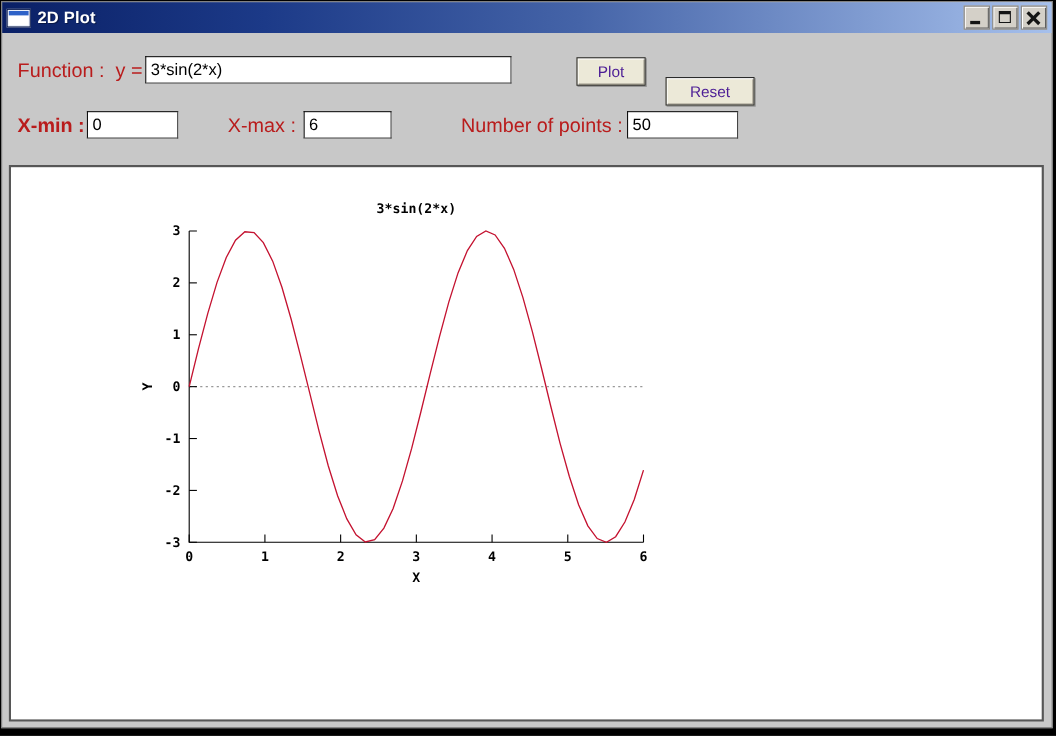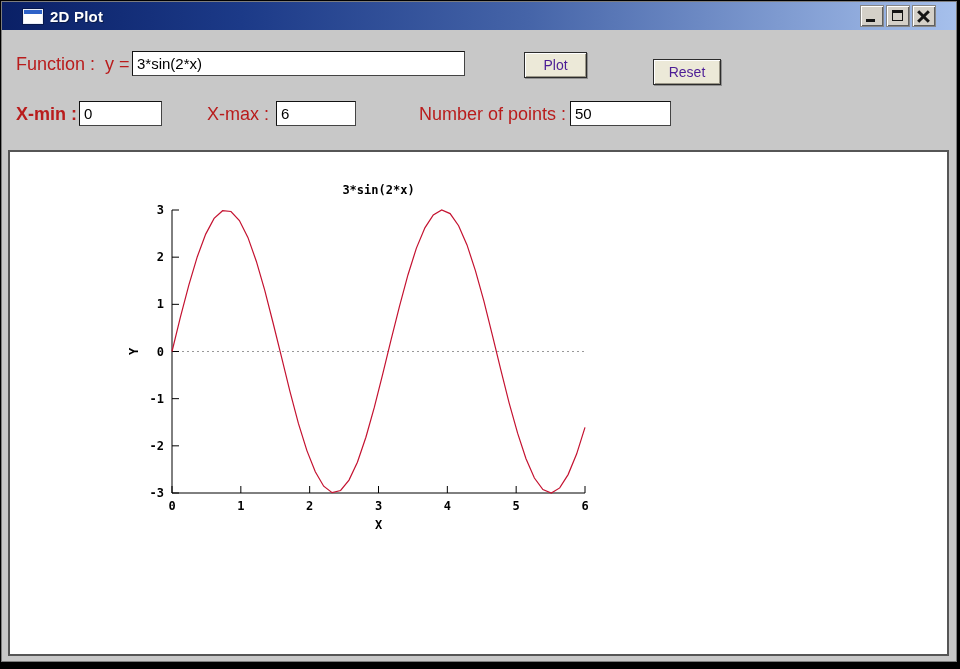--- a/index.html
+++ b/index.html
@@ -8,21 +8,21 @@
 
   .window {
     position:absolute; left:1px; top:1px; width:956px; height:661px;
     background:#c8c8c8; border:1px solid #7d7d7d;
   }
 
   
   .titlebar {
     position:absolute; left:0; top:0; right:0; height:28px;
     background:linear-gradient(to right,#0a2066 0%,#1c3a88 25%,#4564a8 55%,#a6c0ec 100%);
-    display:flex; align-items:center; padding:0 20px;
+    display:flex; align-items:center; padding:0 4px;
   }
   .app-icon {
     width:22px; height:17px; background:#fff;
     border:1px solid #08194d; margin-right:6px; position:relative;
     box-shadow:inset 0 0 0 1px #e8eef9;
   }
   .app-icon .icon-bar {
     position:absolute; left:1px; right:1px; top:1px; height:4px; background:#2e62c8;
   }
   .title-text {
@@ -91,21 +91,21 @@
       </div>
       <div class="tb-btn">
         <div class="glyph-x"></div>
       </div>
     </div>
   </div>
 
   <span class="form-label" style="left:14px; top:52px;">Function :  y =</span>
   <input class="text-input" style="left: 130px; top: 49px; width: 333px;" type="text" value="3*sin(2*x)">
   <button class="push-btn" style="left:522px; top:50px; width:63px;">Plot</button>
-  <button class="push-btn" style="left:603px; top:57px; width:68px;margin-left:48px;">Reset</button>
+  <button class="push-btn" style="left:603px; top:68px; width:81px;">Reset</button>
 
   <span class="form-label" style="left:14px; top:102px;font-weight:bold;">X-min :</span>
   <input class="text-input" style="left: 77px; top: 99px; width: 83px;" type="text" value="0">
   <span class="form-label" style="left:205px; top:102px;">X-max :</span>
   <input class="text-input" style="left: 274px; top: 99px; width: 80px;" type="text" value="6">
   <span class="form-label" style="left:417px; top:102px;">Number of points :</span>
   <input class="text-input" style="left: 568px; top: 99px; width: 101px;" type="text" value="50">
 
   <div class="plot-canvas">
     <svg id="chart" width="937" height="502" viewBox="0 0 937 502">

